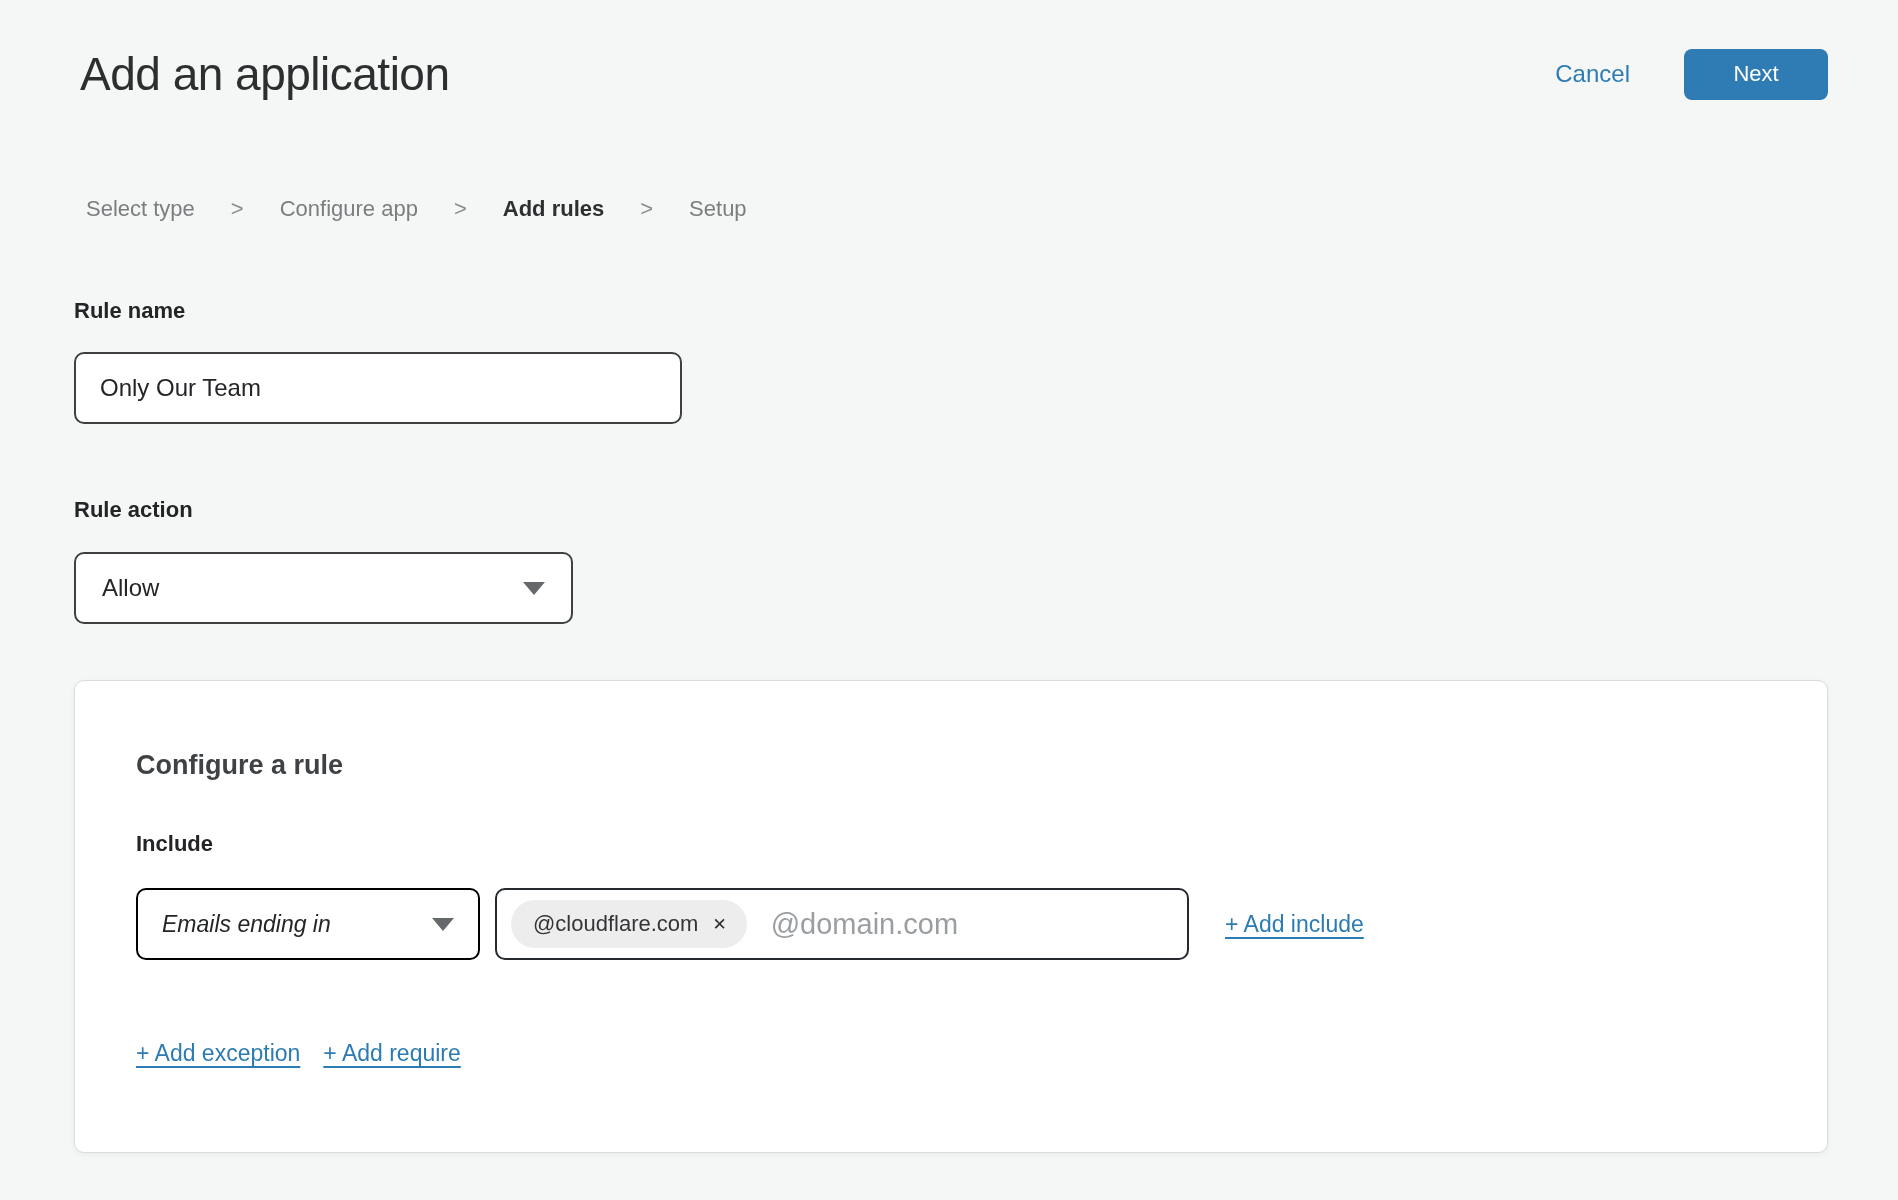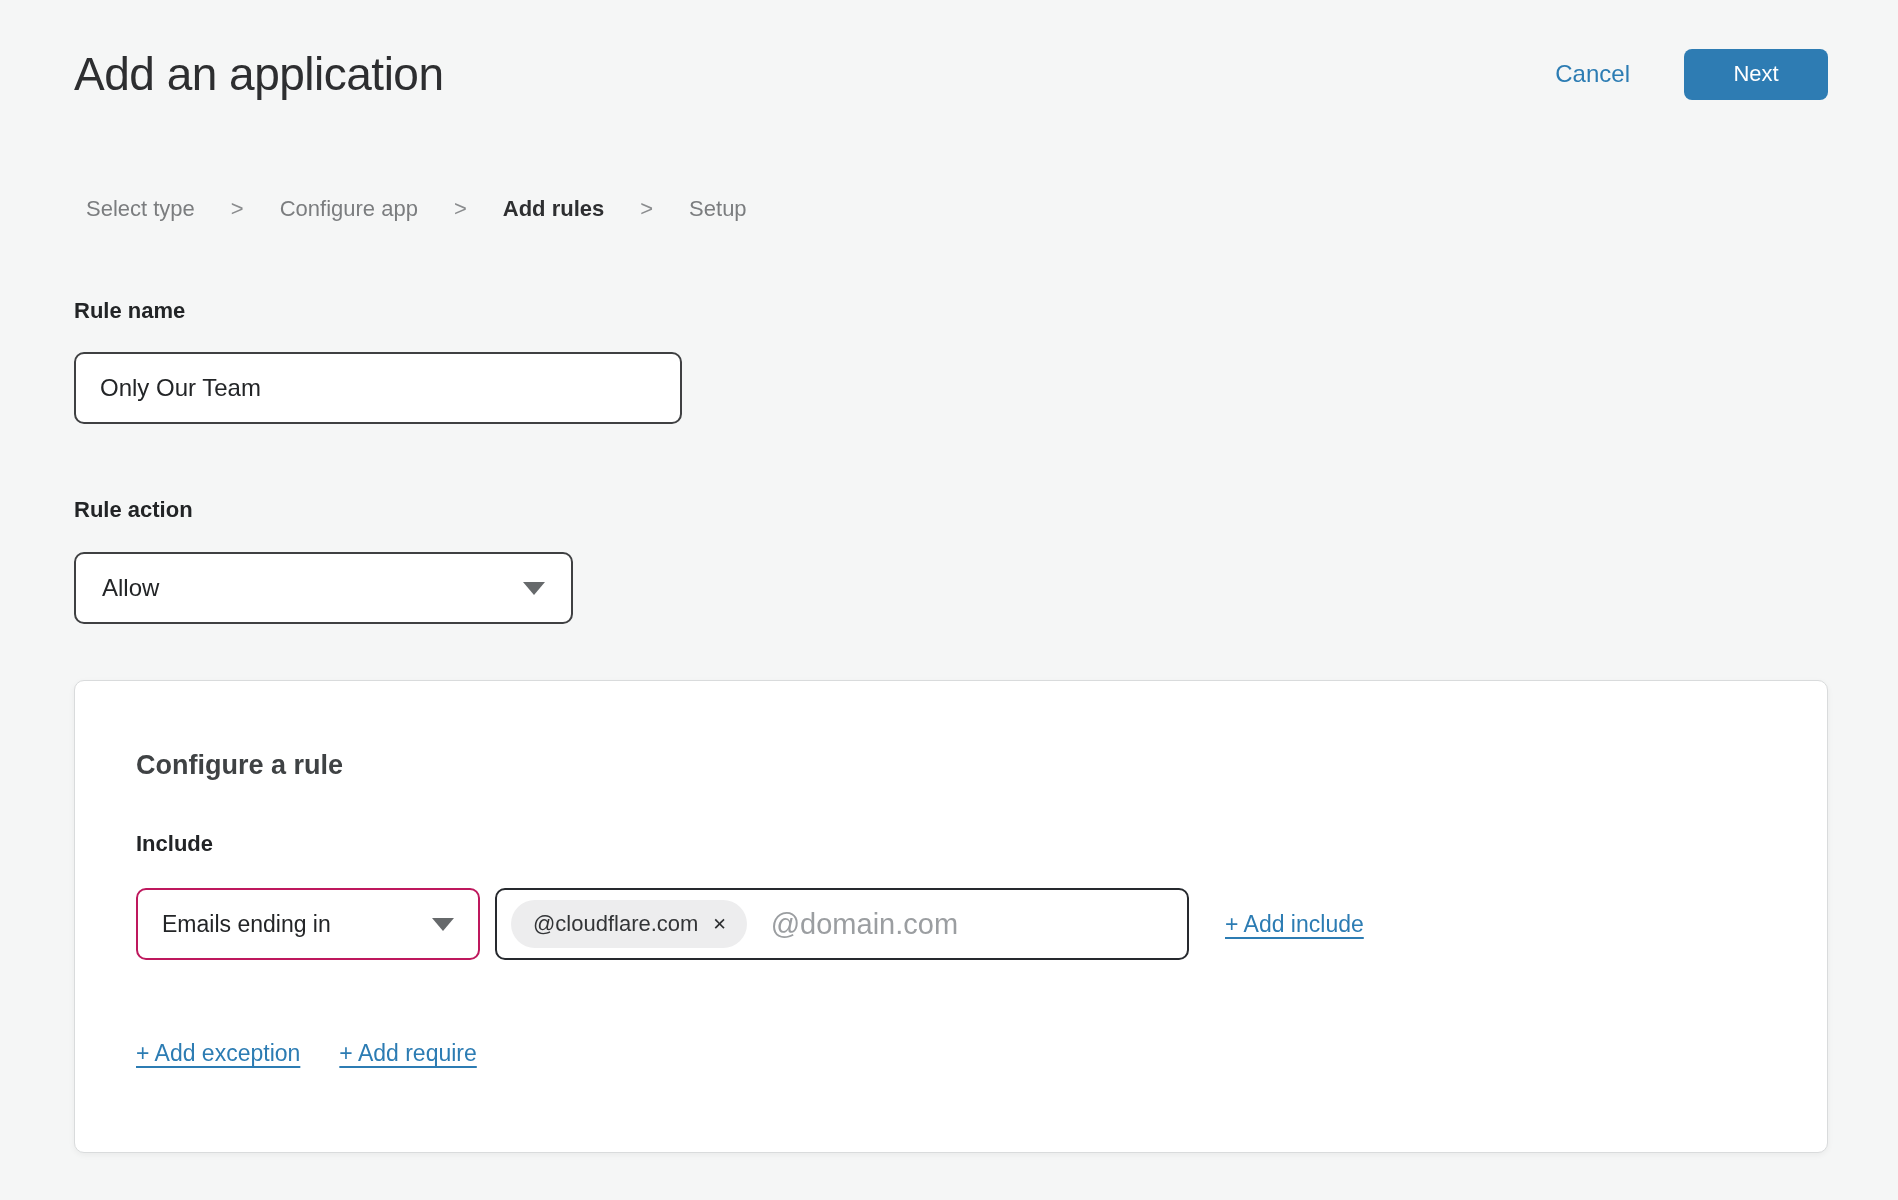--- a/index.html
+++ b/index.html
@@ -13,20 +13,21 @@
   .page { padding: 44px 70px 0 74px; }
 
   
   .header-row { display: flex; align-items: center; justify-content: space-between; }
   .page-title {
     font-size: 46px;
     font-weight: 300;
     letter-spacing: -0.5px;
     color: #2d2e30;
     line-height: 60px;
+    margin-left: 6px;
   }
   .header-actions { display: flex; align-items: center; gap: 54px; }
   .cancel-link {
     color: #2c7cb3;
     font-size: 24px;
     text-decoration: none;
     cursor: pointer;
   }
   .next-button {
     background: #2e7cb3;
@@ -114,30 +115,31 @@
   }
   .include-label { margin-top: 50px; }
   .include-row {
     margin-top: 31px;
     display: flex;
     align-items: center;
   }
   .selector-box {
     width: 344px;
     height: 72px;
-    border: 2px solid #be185d;
+    border: 2px solid #000000;
     border-radius: 10px;
     background: #ffffff;
     display: flex;
     align-items: center;
     justify-content: space-between;
     padding: 0 24px;
     font-size: 23px;
     cursor: pointer;
     flex: none;
+    font-style: italic;
   }
   .tag-input {
     margin-left: 15px;
     width: 694px;
     height: 72px;
     border: 2px solid #26292e;
     border-radius: 10px;
     background: #ffffff;
     display: flex;
     align-items: center;
@@ -176,21 +178,21 @@
   }
   .tag-text-input::placeholder { color: #9b9ea1; }
   .blue-link {
     color: #2c7cb3;
     font-size: 23px;
     text-decoration: underline;
     text-underline-offset: 5px;
     cursor: pointer;
   }
   .add-include-link { margin-left: 36px; }
-  .extra-links { margin-top: 80px; display: flex; gap: 39px; }
+  .extra-links { margin-top: 80px; display: flex; gap: 23px; }
 </style>
 </head>
 <body>
 
 <div class="page">
 
   <div class="header-row">
     <h1 class="page-title">Add an application</h1>
     <div class="header-actions">
       <a class="cancel-link">Cancel</a>

